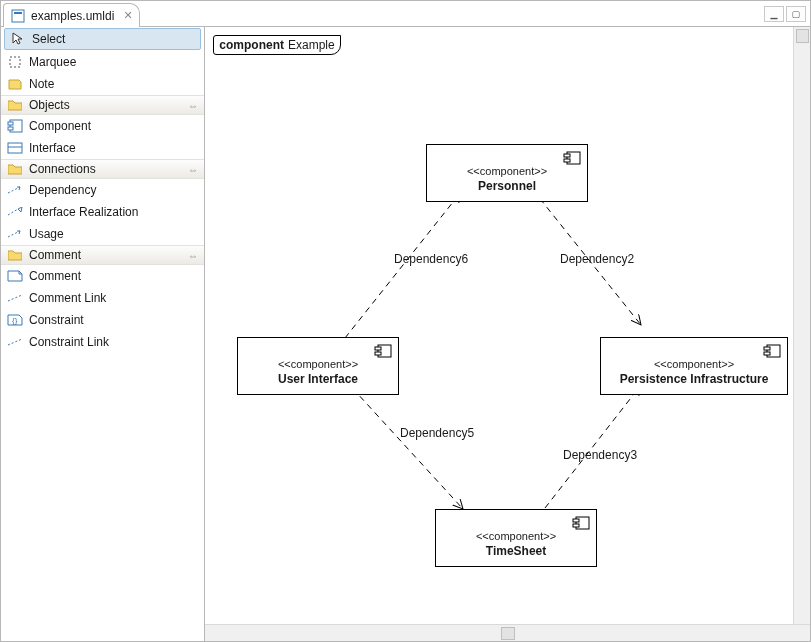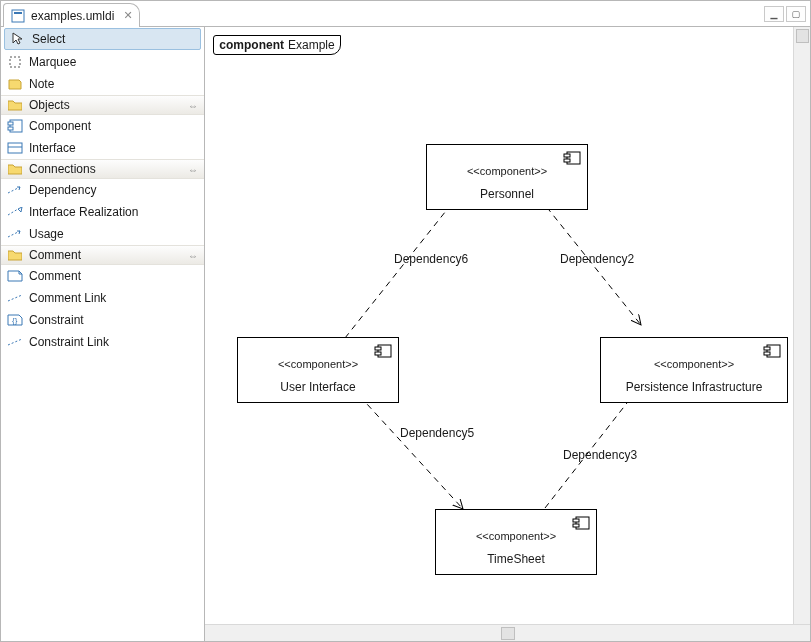--- a/index.html
+++ b/index.html
@@ -20,21 +20,21 @@
 .canvaswrap{flex:1;display:flex;flex-direction:column;min-width:0;}
 .canvasarea{flex:1;position:relative;background:#fff;overflow:hidden;}
 .scroll-h{height:17px;background:#f0f0f0;border-top:1px solid #d9d9d9;display:flex;align-items:center;}
 .scroll-h .thumb{width:14px;height:13px;background:#e3e3e3;border:1px solid #bfbfbf;margin:0 auto;}
 .scroll-v{position:absolute;right:0;top:0;bottom:0;width:17px;background:#f0f0f0;border-left:1px solid #d9d9d9;}
 .scroll-v .thumb{height:14px;width:13px;background:#e3e3e3;border:1px solid #bfbfbf;margin:2px auto 0;}
 .frame{position:absolute;left:8px;top:8px;width:128px;height:20px;border:1px solid #000;border-top-left-radius:3px;border-bottom-left-radius:3px;border-bottom-right-radius:10px;background:#fff;display:flex;align-items:center;justify-content:center;gap:4px;font-size:12px;}
 .frame b{font-weight:700;}
 .component{position:absolute;border:1px solid #000;background:#fff;text-align:center;padding:20px 10px 8px;}
 .component .ster{font-size:11px;}
-.component .nm{font-weight:400;font-size:12px;margin-top:10px;}
+.component .nm{font-weight:700;font-size:12px;margin-top:2px;}
 .component .glyph{position:absolute;right:6px;top:6px;}
 .depLabel{position:absolute;font-size:12px;background:transparent;}
 
 
 .cursor-ic svg,.marquee-ic svg,.note-ic svg,.folder-ic svg,.comp-ic svg,.iface-ic svg,.port-ic svg,.dep-ic svg,.link-ic svg,.cons-ic svg{display:block}
 </style>
 </head>
 <body>
 
 <div class="app">

